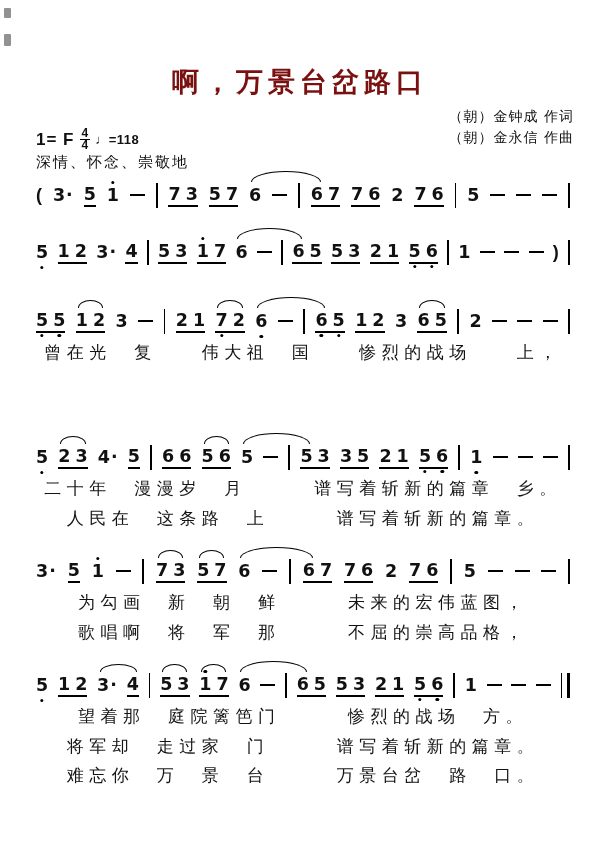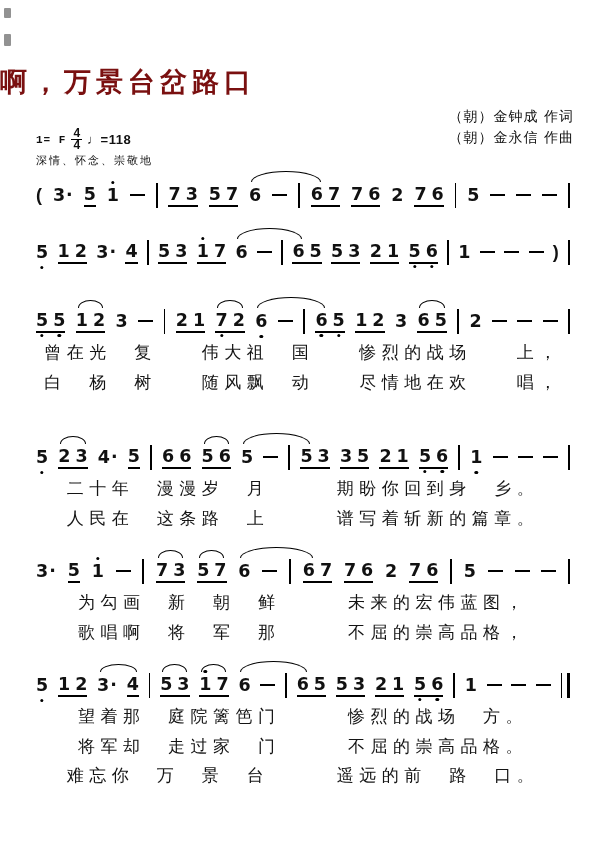--- a/index.html
+++ b/index.html
@@ -5,42 +5,42 @@
   html,body{margin:0;padding:0;}
   body{
     width:600px;height:848px;position:relative;background:#ffffff;
     font-family:"Liberation Sans","DejaVu Sans",sans-serif;color:#111;
     overflow:hidden;
   }
   .speck{position:absolute;left:4px;width:7px;height:10px;background:#4a4a4a;opacity:.6;border-radius:1px;}
   .speck.s1{top:8px;}
   .speck.s2{top:34px;height:12px;}
   .title{
-    position:absolute;top:64px;left:0;width:100%;
+    position:absolute;top:64px;left:0;width:100%;text-align:center;
     font-family:"DejaVu Serif","Liberation Serif",serif;
     font-size:27px;font-weight:bold;letter-spacing:5px;white-space:nowrap;
   }
   .credits{
     position:absolute;top:106px;right:26px;
     font-family:"DejaVu Serif","Liberation Serif",serif;
     font-size:14px;line-height:21px;letter-spacing:1px;
   }
   .keysig{
     position:absolute;left:36px;top:128px;display:flex;align-items:center;gap:5px;
     font-weight:bold;font-size:15px;
   }
-  .keysig .tonic{font-size:11px;letter-spacing:1px;font-family:Liberation Mono, monospace;}
+  .keysig .tonic{font-size:17px;letter-spacing:1px;}
   .frac{display:inline-flex;flex-direction:column;align-items:center;font-size:12px;line-height:11px;font-weight:bold;}
   .frac .fn{border-bottom:1.3px solid #000;padding:0 2px;}
   .frac .fd{padding:0 2px;}
   .tempo{font-size:13px;font-weight:bold;letter-spacing:.5px;}
   .expression{
     position:absolute;left:36px;top:153px;
     font-family:"DejaVu Serif","Liberation Serif",serif;
-    font-size:11px;letter-spacing:2px;
+    font-size:15px;letter-spacing:2px;
   }
   #score{position:absolute;left:36px;top:0;width:534px;}
   .system{position:absolute;left:0;width:100%;}
   .system.s1{top:181px;}
   .system.s2{top:238px;}
   .system.s3{top:307px;}
   .system.s4{top:443px;}
   .system.s5{top:557px;}
   .system.s6{top:671px;}
   .notes-row{position:relative;display:flex;justify-content:space-between;align-items:center;height:28px;}
@@ -340,21 +340,20 @@
         <span class="tok dash"></span>
         <span class="tok dash"></span>
         <span class="tok dash"></span>
         <span class="tok bar"></span>
         <div class="slur" style="left: 41.8px; width: 25.4px; height: 8px; top: -7px;"></div>
         <div class="slur" style="left: 180.8px; width: 26.4px; height: 8px; top: -7px;"></div>
         <div class="slur" style="left: 220.8px; width: 68.4px; height: 11px; top: -10px;"></div>
         <div class="slur" style="left: 382.8px; width: 26.4px; height: 8px; top: -7px;"></div>
       </div>
       <div class="lyric">曾在光　复　　伟大祖　国　　惨烈的战场　　上，</div>
-      <div class="lyric">白　杨　树　　随风飘　动　　尽情地在欢　　唱，</div>
     </div>
     <div class="system s4">
       <div class="notes-row">
         <span class="tok note">
           <span class="num">5</span>
           <i class="ldot"></i>
         </span>
         <span class="grp">
           <span class="tok note">
             <span class="num">2</span>
@@ -433,21 +432,21 @@
           <i class="ldot"></i>
         </span>
         <span class="tok dash"></span>
         <span class="tok dash"></span>
         <span class="tok dash"></span>
         <span class="tok bar"></span>
         <div class="slur" style="left: 23.8px; width: 26.4px; height: 8px; top: -7px;"></div>
         <div class="slur" style="left: 167.8px; width: 25.4px; height: 8px; top: -7px;"></div>
         <div class="slur" style="left: 206.8px; width: 67.4px; height: 11px; top: -10px;"></div>
       </div>
-      <div class="lyric">二十年　漫漫岁　月　　　期盼你回到身　乡。</div>
+      <div class="lyric">二十年　漫漫岁　月　　　谱写着斩新的篇章　乡。</div>
       <div class="lyric">人民在　这条路　上　　　谱写着斩新的篇章。</div>
     </div>
     <div class="system s5">
       <div class="notes-row">
         <span class="tok note">
           <span class="num">3<span class="rdot">·</span></span>
         </span>
         <span class="grp">
           <span class="tok note">
             <span class="num">5</span>
@@ -608,16 +607,16 @@
         <span class="tok dash"></span>
         <span class="tok dash"></span>
         <span class="tok dash"></span>
         <span class="tok finalbar"></span>
         <div class="slur" style="left: 64px; width: 37.2px; height: 8px; top: -7px;"></div>
         <div class="slur" style="left: 125.8px; width: 25.4px; height: 8px; top: -7px;"></div>
         <div class="slur" style="left: 164.8px; width: 25.4px; height: 8px; top: -7px;"></div>
         <div class="slur" style="left: 203.8px; width: 67.4px; height: 11px; top: -10px;"></div>
       </div>
       <div class="lyric">望着那　庭院篱笆门　　　惨烈的战场　方。</div>
-      <div class="lyric">将军却　走过家　门　　　不屈的崇高品格。</div>
-      <div class="lyric">难忘你　万　景　台　　　遥远的前　路　口。</div>
+      <div class="lyric">将军却　走过家　门　　　谱写着斩新的篇章。</div>
+      <div class="lyric">难忘你　万　景　台　　　万景台岔　路　口。</div>
     </div>
   </div>
 
 </body></html>

